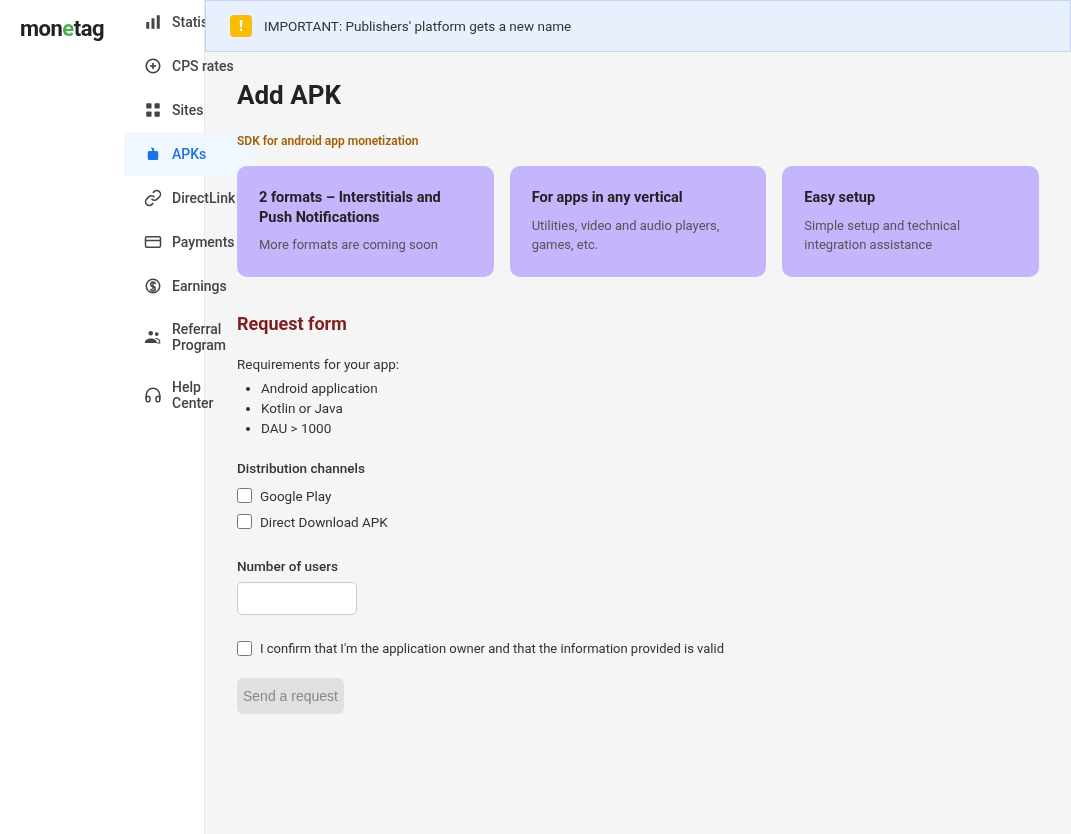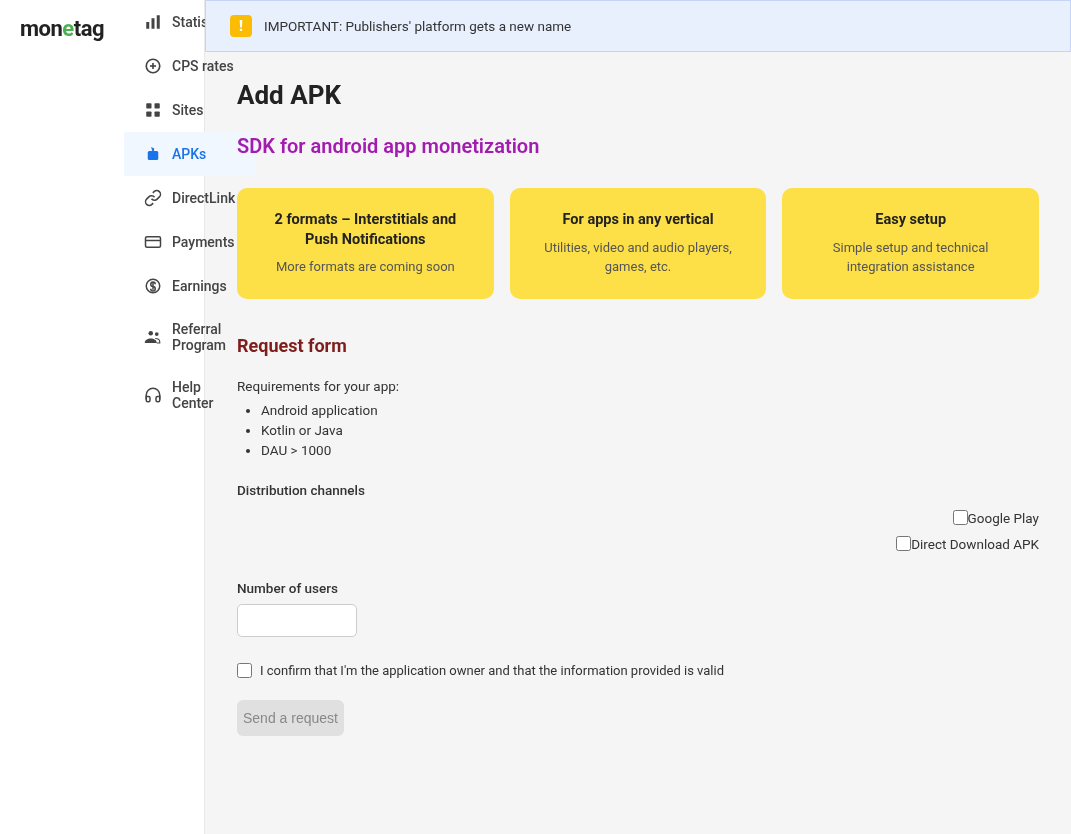--- a/index.html
+++ b/index.html
@@ -91,38 +91,37 @@
     }
 
     .page-title {
       font-size: 26px;
       font-weight: 700;
       color: #222;
       margin-bottom: 24px;
     }
 
     .section-title {
-      font-size: 20px;
+      font-size: 12px;
       font-weight: 600;
-      color: #a21caf;
-      margin-bottom: 30px;
+      color: #a16207;
+      margin-bottom: 18px;
     }
 
     
     .feature-cards {
       display: flex;
       gap: 16px;
       margin-bottom: 36px;
     }
     .feature-card {
-      background: #fde047;
+      background: #c4b5fd;
       border-radius: 10px;
       padding: 22px 22px;
       flex: 1;
-      text-align: center;
     }
     .feature-card-title {
       font-size: 14.5px;
       font-weight: 700;
       color: #222;
       margin-bottom: 8px;
       line-height: 1.35;
     }
     .feature-card-desc {
       font-size: 13px;
@@ -162,25 +161,24 @@
     }
     .checkbox-group {
       display: flex;
       flex-direction: column;
       gap: 10px;
       margin-bottom: 28px;
     }
     .checkbox-item {
       display: flex;
       align-items: center;
-      gap: 0;
+      gap: 8px;
       font-size: 13.5px;
       color: #333;
       cursor: pointer;
-      justify-content: flex-end;
     }
     .checkbox-item input[type="checkbox"] {
       width: 15px;
       height: 15px;
       cursor: pointer;
       accent-color: #1a73e8;
     }
 
     .number-label {
       font-size: 13.5px;

